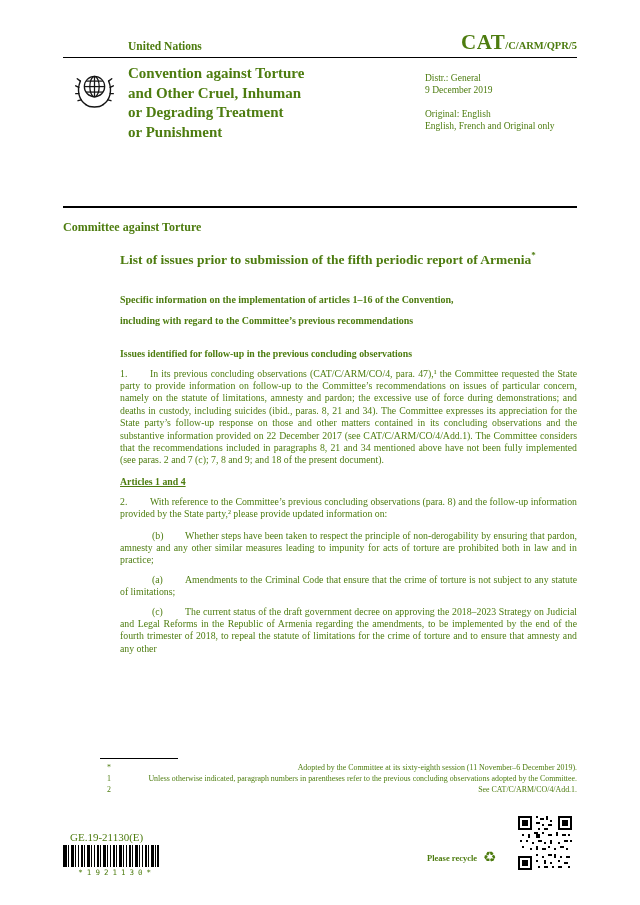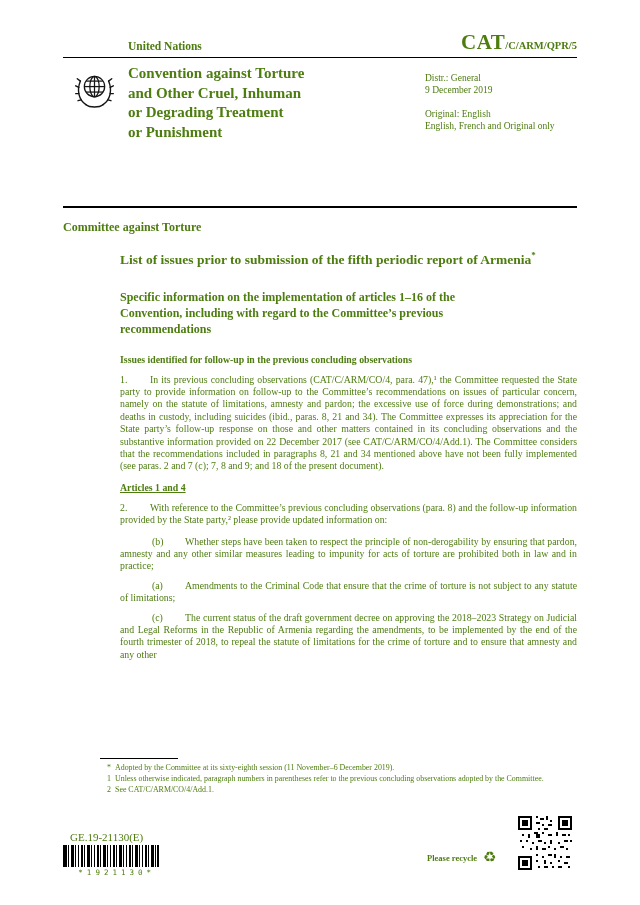--- a/index.html
+++ b/index.html
@@ -25,34 +25,34 @@
     font-size:15px;font-weight:bold;line-height:19.5px;white-space:pre-line;
   }
   .meta{position:absolute;left:425px;top:72px;font-size:9.5px;line-height:12px;width:160px;}
   .meta .gap{height:12px;}
   .thick-rule{position:absolute;left:63px;right:63px;top:206px;border-top:2.5px solid #000;}
   .committee{position:absolute;left:63px;top:220px;font-size:12px;font-weight:bold;text-align:center;}
   
   .main{position:absolute;left:120px;top:247px;width:457px;}
   .doc-title{font-size:13.5px;font-weight:bold;line-height:17px;max-width:432px;margin:0 0 21px 0;}
   .doc-title sup{font-size:9px;}
-  .doc-subtitle{font-size:12px;font-weight:bold;line-height:16px;max-width:345px;margin:0 0 17px 0;}
+  .doc-subtitle{font-size:10px;font-weight:bold;line-height:21px;max-width:345px;margin:0 0 17px 0;}
   .section-heading{font-size:9.8px;font-weight:bold;margin:0 0 9px 0;}
   .para{font-size:9.8px;line-height:12.4px;text-align:justify;margin:0 0 9px 0;}
   .para .num{display:inline-block;width:30px;}
   .articles-heading{font-size:9.8px;font-weight:bold;margin:6px 0 9px 0;text-decoration:underline;}
   .item{font-size:9.8px;line-height:12.4px;text-align:justify;margin:0 0 7px 0;}
   .item .lead{display:inline-block;width:32px;}
   .item .letter{display:inline-block;width:33px;}
   
   .footnotes{position:absolute;left:100px;right:63px;top:758px;font-size:7.9px;line-height:9.8px;}
   .fn-rule{width:78px;border-top:1px solid #000;margin-bottom:4px;}
   .fn-row{display:flex;margin-bottom:1px;}
   .fn-marker{flex:0 0 11px;text-align:right;padding-right:4px;}
-  .fn-text{flex:1;}
+  .fn-text{flex:1;text-align:right;}
   
   .ge-number{position:absolute;left:70px;top:831px;font-size:11px;}
   .barcode-wrap{position:absolute;left:63px;top:845px;width:92px;text-align:right;}
   .barcode{
     height:22px;width:92px;
     background:repeating-linear-gradient(90deg,
       #000 0 2px,#fff 2px 3px,#000 3px 4px,#fff 4px 6px,
       #000 6px 9px,#fff 9px 10px,#000 10px 11px,#fff 11px 13px,
       #000 13px 14px,#fff 14px 16px);
     border-left:2px solid #000;border-right:2px solid #000;

